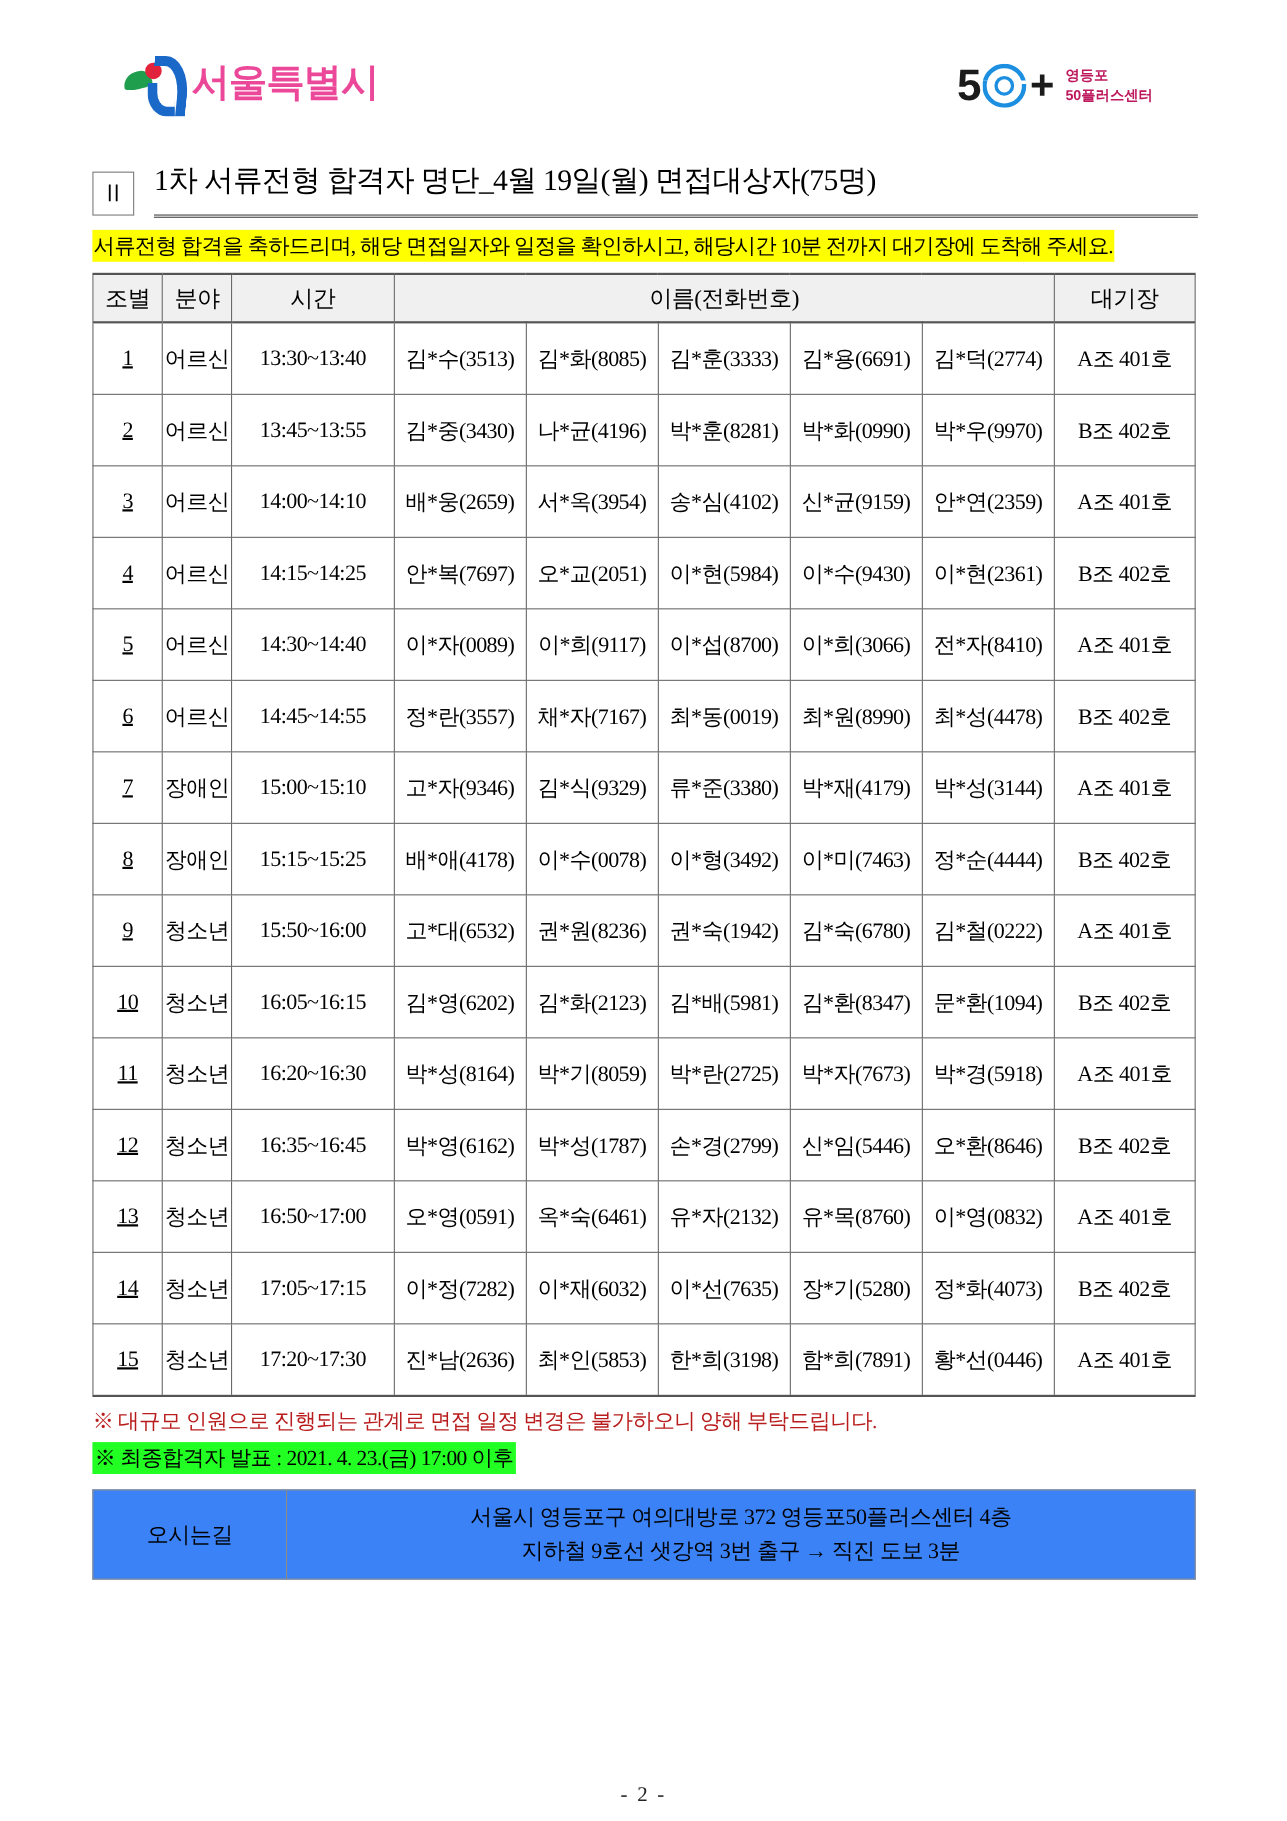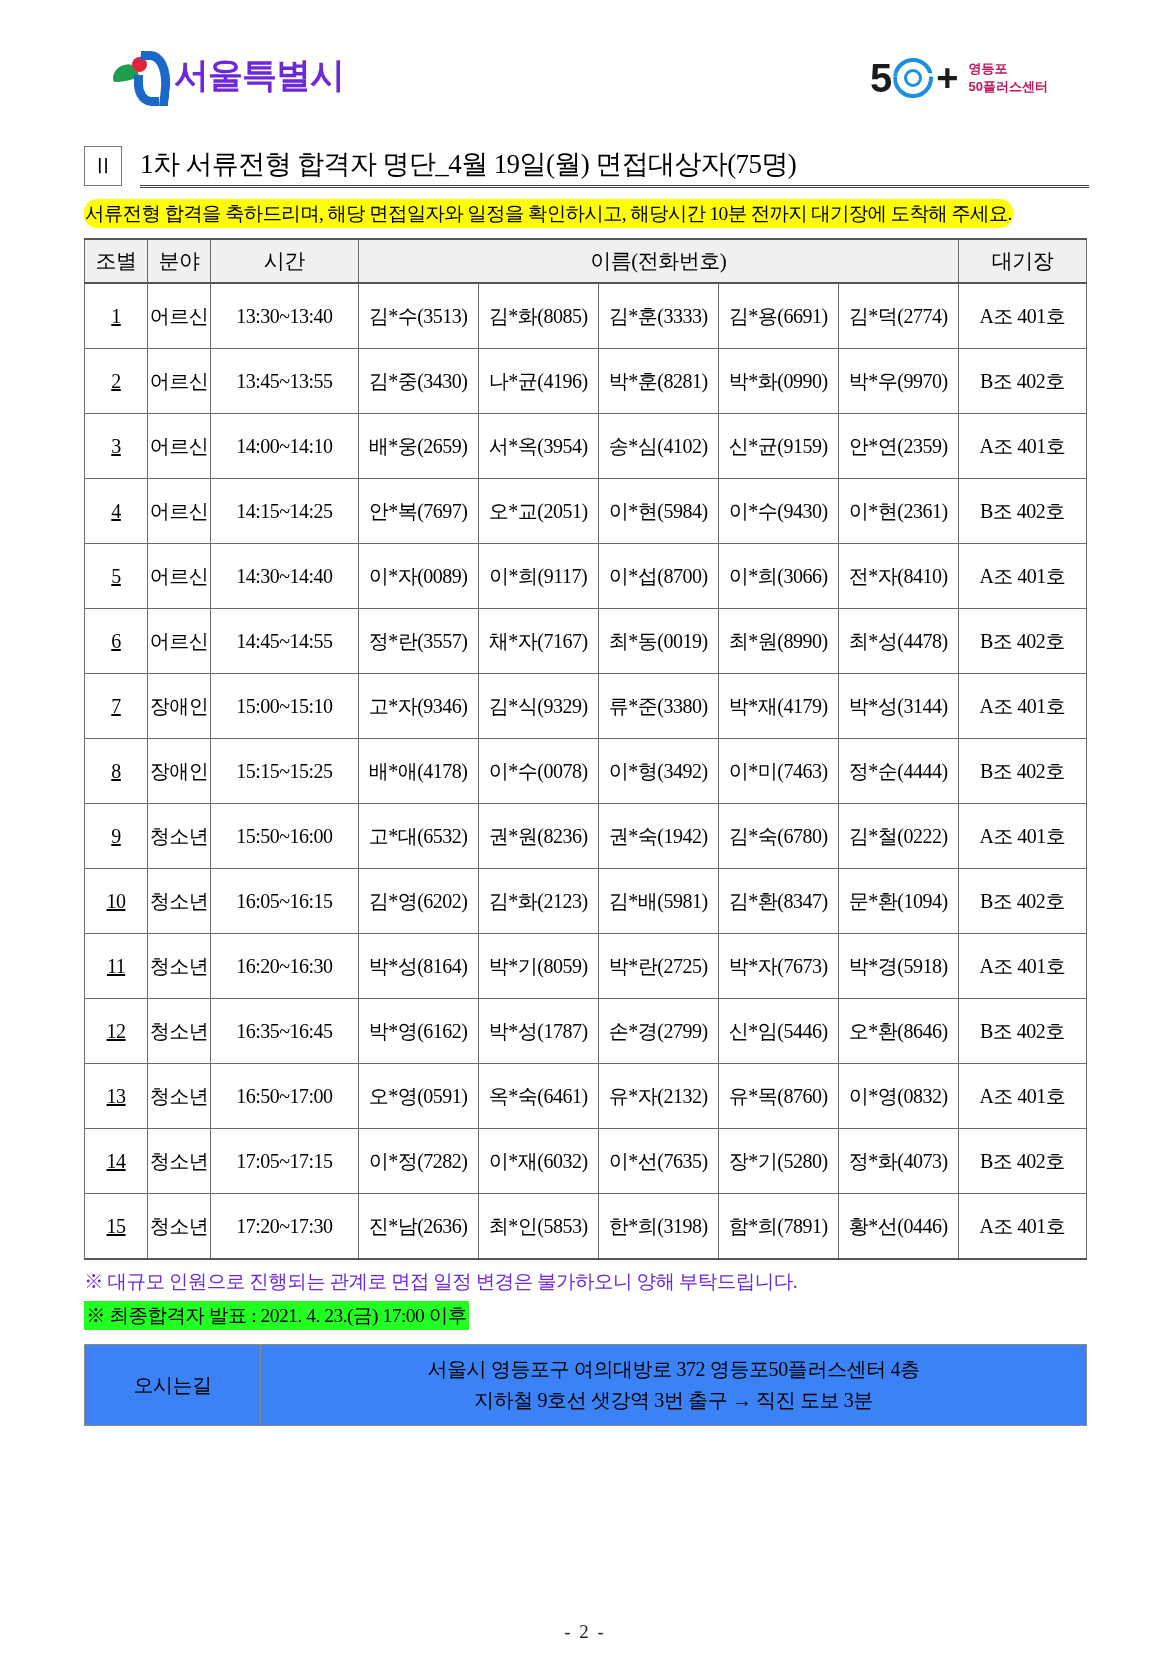--- a/index.html
+++ b/index.html
@@ -83,21 +83,21 @@
     width: 16px;
     height: 22px;
     border-left: 9px solid #1a69c9;
     border-bottom: 9px solid #1a69c9;
     border-radius: 0 0 0 70%;
   }
   .seoul-text {
     font-family: "Liberation Sans", "DejaVu Sans", sans-serif;
     font-size: 35px;
     font-weight: bold;
-    color: #6d28d9;
+    color: #ec4899;
     letter-spacing: -1px;
     line-height: 1;
     white-space: nowrap;
   }
 
   .fifty-logo {
     position: absolute;
     right: 122px;
     top: 6px;
     display: flex;
@@ -194,41 +194,40 @@
     box-sizing: border-box;
     flex: 0 0 auto;
     margin-bottom: 2px;
   }
   .title-text {
     margin-left: 18px;
     font-size: 27px;
     letter-spacing: -0.6px;
     white-space: nowrap;
     border-bottom: 3px double #444;
-    padding-bottom: 3px;
+    padding-bottom: 13px;
     flex: 1 1 auto;
   }
 
   
   .notice-red {
     margin: 16px 0 0 84px;
     color: #e8101a;
     font-size: 20px;
     letter-spacing: -0.4px;
     white-space: nowrap;
   }
   .notice-yellow {
     margin: 11px 0 0 84px;
     background: #ffff00;
     display: inline-block;
     font-size: 19.5px;
     letter-spacing: -0.7px;
     padding: 1px 1px;
     white-space: nowrap;
-    border-radius: 13px;
   }
 
   
   .tbl-wrap {
     margin: 10px 0 0 84px;
     width: 1058px;
   }
   table.main {
     border-collapse: collapse;
     table-layout: fixed;
@@ -280,21 +279,21 @@
     font-size: 20px;
   }
   td.c-field { font-size: 18px; letter-spacing: -1px; }
   td.c-time  { font-size: 20.5px; letter-spacing: -0.5px; }
   td.c-name  { font-size: 19px; letter-spacing: -0.8px; }
   td.c-room  { font-size: 20px; letter-spacing: -0.5px; }
 
   
   .foot-red {
     margin: 8px 0 0 84px;
-    color: #6d28d9;
+    color: #b91c1c;
     font-size: 19.5px;
     letter-spacing: -0.5px;
     white-space: nowrap;
   }
   .foot-green-wrap { margin: 6px 0 0 84px; }
   .foot-green {
     background: #22ff22;
     display: inline-block;
     font-size: 19.5px;
     letter-spacing: -0.5px;

